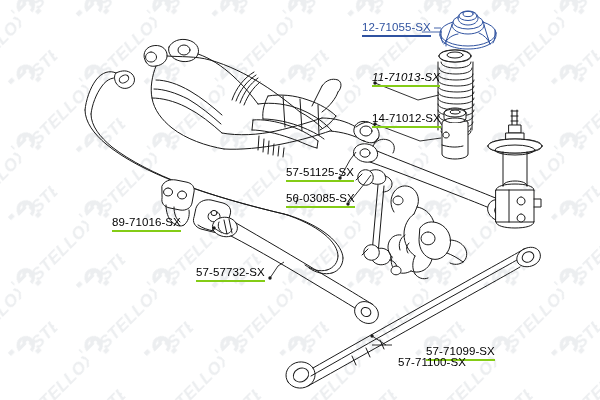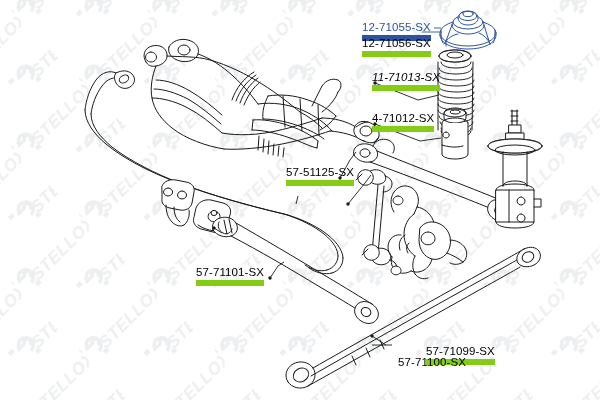--- a/index.html
+++ b/index.html
@@ -35,21 +35,21 @@
     width: 600px; height: 400px;
     z-index: 3;
   }
   .part-label {
     position: absolute;
     font-family: "Liberation Sans", sans-serif;
     font-size: 11.5px;
     letter-spacing: 0.1px;
     color: #000000;
     white-space: nowrap;
-    border-bottom: 6px solid #84cc16;
+    border-bottom: 2px solid #84cc16;
     padding-bottom: 1px;
     line-height: 13px;
   }
   .part-label.highlight {
     color: #2f52a0;
     border-bottom-color: #2f52a0;
   }
   .part-label.noline {
     border-bottom: none;
   }
@@ -367,30 +367,31 @@
       <circle cx="214" cy="228" r="1.7"></circle>
       <circle cx="270" cy="278" r="1.7"></circle>
       <circle cx="372" cy="336" r="1.7"></circle>
     </g>
   </svg>
 
   <div id="label-layer">
 
     <div class="part-label highlight" style="left:362px; top:21px;">12-71055-SX</div>
 
-    <div class="part-label" style="left:362px; top:37px;">12-71056-SX</div>
 
     <div class="part-label" style="left:372px; top:71px;font-style:italic;">11-71013-SX</div>
 
-    <div class="part-label" style="left:372px; top:112px;">4-71012-SX</div>
+    <div class="part-label" style="left:372px; top:112px;">14-71012-SX</div>
 
     <div class="part-label" style="left:286px; top:166px;">57-51125-SX</div>
 
-
-
-    <div class="part-label" style="left:196px; top:266px;">57-71101-SX</div>
+    <div class="part-label" style="left:286px; top:192px;">56-03085-SX</div>
+
+    <div class="part-label" style="left:112px; top:216px;">89-71016-SX</div>
+
+    <div class="part-label" style="left:196px; top:266px;">57-57732-SX</div>
 
     <div class="part-label" style="left:398px; top:345px;margin-left:28px;">57-71099-SX</div>
 
     <div class="part-label noline" style="left:398px; top:356px;">57-71100-SX</div>
   </div>
 
 </div>
 
 </body></html>

